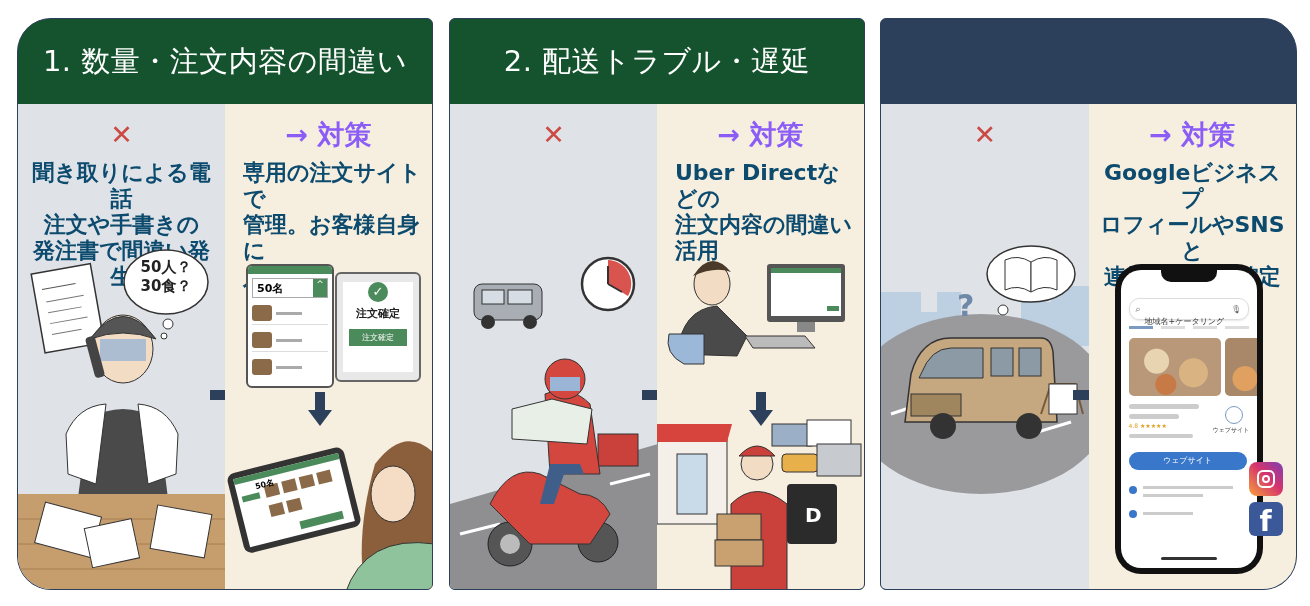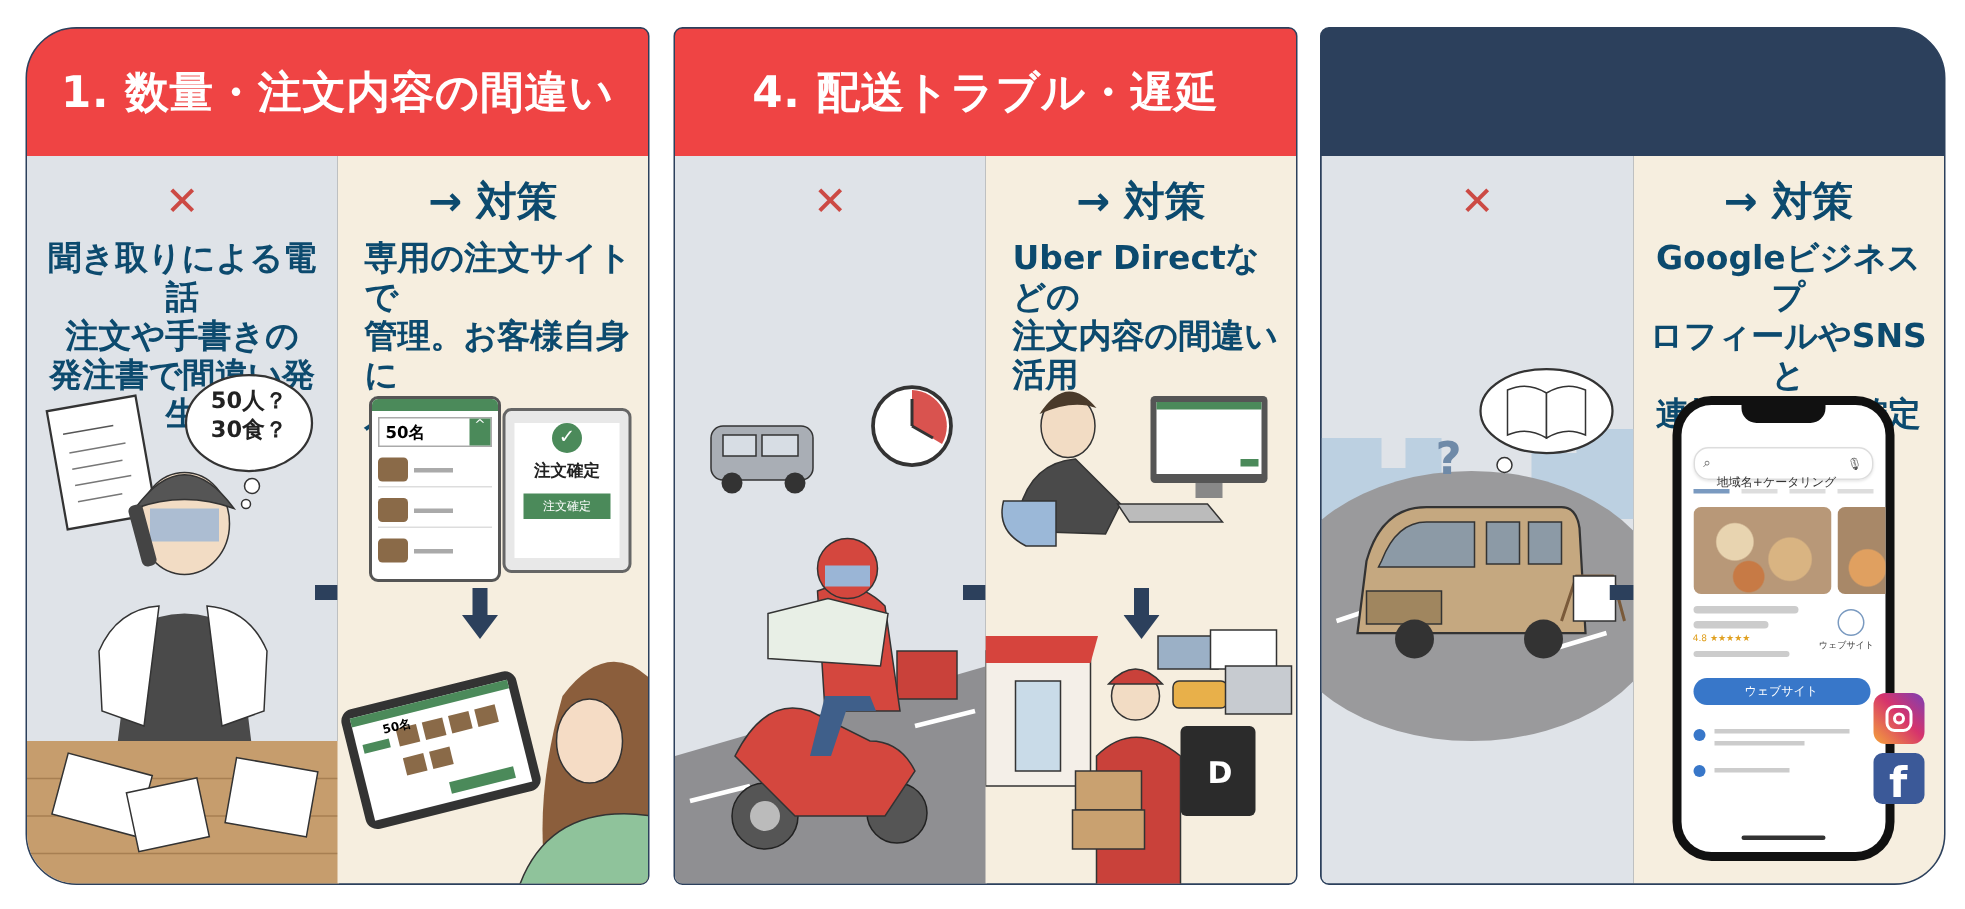--- a/index.html
+++ b/index.html
@@ -3,29 +3,29 @@
 <meta charset="utf-8">
 <style>
   html,body{margin:0;padding:0;}
   body{width:1310px;height:606px;background:#ffffff;position:relative;overflow:hidden;
        font-family:"DejaVu Sans","Liberation Sans",sans-serif;}
   .panel{position:absolute;top:18px;height:572px;width:416px;overflow:hidden;
          border:1.5px solid #2c405c;box-sizing:border-box;background:#2c405c;}
   .p1{left:17px;border-radius:34px 6px 6px 34px;}
   .p2{left:449px;border-radius:6px;}
   .p3{left:880px;width:417px;border-radius:6px 34px 34px 6px;}
-  .head{position:absolute;left:0;top:0;right:0;height:85px;background:#ef4444;
-        color:#fff;font-weight:bold;font-size:29px;display:flex;align-items:center;justify-content:center;letter-spacing:0.5px;}
+  .head{position:absolute;left:0;top:0;right:0;height:85px;background:#14532d;
+        color:#fff;font-weight:normal;font-size:29px;display:flex;align-items:center;justify-content:center;letter-spacing:0.5px;}
   .body{position:absolute;left:0;right:0;top:85px;bottom:0;display:flex;}
   .col{position:relative;width:50%;height:100%;}
   .bad{background:#dfe3e8;}
   .good{background:#f6eedf;}
   .mark{position:absolute;top:14px;left:0;right:0;text-align:center;font-weight:bold;font-size:27px;line-height:34px;}
   .xmark{color:#cc4a44;}
-  .gmark{color:#0c4a6e;}
+  .gmark{color:#8b5cf6;}
   .desc{position:absolute;top:56px;left:10px;right:10px;text-align:center;font-weight:bold;
         color:#0c4a6e;font-size:22px;line-height:26px;white-space:pre-line;}
   .good .desc.left{text-align:left;left:18px;}
   .illus{position:absolute;left:0;right:0;top:140px;bottom:0;}
   svg{display:block;}
   .flow-arrow{position:absolute;}
 </style>
 </head>
 <body>
 
@@ -145,21 +145,21 @@
             <rect x="70" y="88" width="44" height="8" fill="#4b8a5a"></rect>
           </g>
         </svg>
         <div style="position:absolute;left:30px;top:235px;font-size:8px;font-weight:bold;transform:rotate(-14deg);">50名</div>
       </div>
     </div>
   </div>
 </div>
 
 <div class="panel p2">
-  <div class="head">4. 配送トラブル・遅延</div>
+  <div class="head">2. 配送トラブル・遅延</div>
   <div class="body">
     <div class="col bad">
       <div class="mark xmark">✕</div>
       <div class="illus">
         <svg width="208" height="346" viewBox="0 0 208 346">
 
           <path d="M0 260 L208 200 V346 H0z" fill="#8f8f92"></path>
           <line x1="10" y1="290" x2="50" y2="280" stroke="#fff" stroke-width="3"></line>
           <line x1="160" y1="240" x2="200" y2="230" stroke="#fff" stroke-width="3"></line>
 

